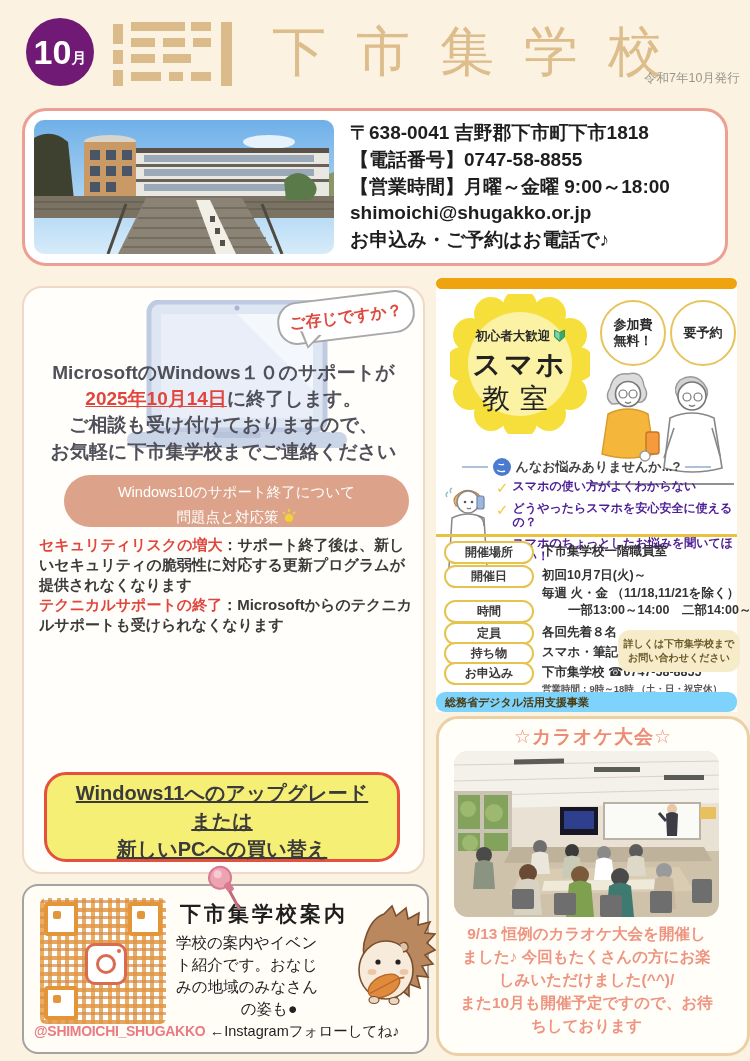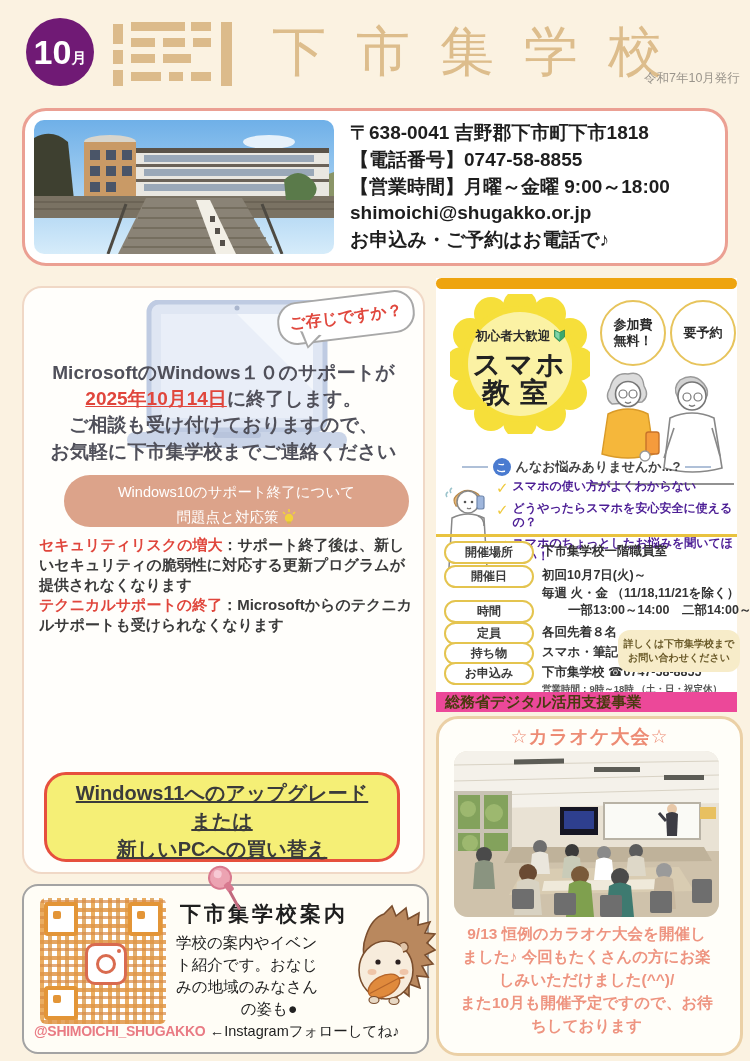--- a/index.html
+++ b/index.html
@@ -47,21 +47,21 @@
     border-radius:22px;text-align:center;font-size:20px;font-weight:bold;color:#3B3B3B;line-height:1.4;
     padding-top:4px;box-sizing:border-box;z-index:1;}
   .solution-box div{text-decoration:underline;}
 
   
   .flyer-card{left:436px;top:278px;width:301px;height:434px;background:#FFFFFF;border-radius:0;}
   .gold-bar-top{left:0;top:0;width:100%;height:11px;background:#EEA40F;border-radius:6px;}
   .seal{left:14px;top:16px;width:140px;height:140px;}
   .seal-txt1{left:14px;top:50px;width:140px;text-align:center;font-size:12.5px;font-weight:bold;color:#2B2B2B;}
   .seal-txt2{left:14px;top:68px;width:140px;text-align:center;font-size:28px;font-weight:bold;color:#222;letter-spacing:3px;}
-  .seal-txt3{left:14px;top:96px;width:140px;text-align:center;font-size:28px;font-weight:bold;color:#222;letter-spacing:10px;}
+  .seal-txt3{left:14px;top:102px;width:140px;text-align:center;font-size:28px;font-weight:normal;color:#222;letter-spacing:10px;}
   .badge-circle{width:62px;height:62px;border-radius:50%;background:#fff;border:2px solid #E7C45C;
     display:flex;align-items:center;justify-content:center;text-align:center;font-size:13px;font-weight:bold;color:#2B2B2B;line-height:1.25;}
   .couple{left:152px;top:80px;width:146px;height:140px;}
   .worry-row{left:0;top:180px;width:100%;display:flex;align-items:center;justify-content:center;gap:5px;}
   .worry-line{width:26px;height:2px;background:#AFC0D8;}
   .worry-dot{width:18px;height:18px;border-radius:50%;background:#4A7BD0;color:#fff;font-size:11px;font-weight:bold;
     display:flex;align-items:center;justify-content:center;}
   .worry-text{font-size:13px;font-weight:bold;color:#444;}
   .phone-person{left:6px;top:206px;width:52px;height:88px;}
   .check-list{left:60px;top:202px;width:238px;}
@@ -71,25 +71,25 @@
   .yellow-hr{left:0;top:256px;width:100%;height:3px;background:#E9C33F;}
   .detail-row{left:8px;width:290px;display:flex;align-items:flex-start;}
   .detail-pill{flex:none;width:86px;border:2px solid #E4C44F;border-radius:999px;background:#fff;
     text-align:center;font-size:12px;font-weight:bold;color:#3A3A3A;padding:1px 0;}
   .detail-val{margin-left:8px;font-size:12.5px;font-weight:bold;color:#333;line-height:1.4;padding-top:2px;white-space:nowrap;}
   .detail-val .sub{font-size:9.5px;color:#555;}
   .contact-bubble{left:182px;top:352px;width:112px;background:#F7ECC9;border-radius:12px;padding:7px 5px;
     text-align:center;font-size:10px;font-weight:bold;color:#6B5B2A;line-height:1.4;}
   .contact-bubble:after{content:"";position:absolute;left:14px;bottom:-9px;border:7px solid transparent;
     border-top:10px solid #F7ECC9;transform:rotate(25deg);}
-  .gold-bar-bottom{left:0;top:414px;width:100%;height:20px;background:#ec4899;color:#4A3A10;
-    font-size:15px;font-weight:bold;line-height:20px;padding-left:9px;box-sizing:border-box;}
+  .gold-bar-bottom{left:0;top:414px;width:100%;height:20px;background:#7dd3fc;color:#4A3A10;
+    font-size:11px;font-weight:bold;line-height:20px;padding-left:9px;box-sizing:border-box;border-radius:9px;}
 
   
-  .karaoke-card{left:436px;top:716px;width:301px;height:334px;background:#FFFEF9;border:3px solid #EBD0A6;border-radius:22px;}
+  .karaoke-card{left:436px;top:716px;width:301px;height:334px;background:#FFFEF9;border:3px solid #EBD0A6;border-radius:22px;padding-left:7px;}
   .karaoke-title{left:0;top:5px;width:100%;text-align:center;color:#ED8B74;font-size:19px;font-weight:bold;letter-spacing:1px;}
   .karaoke-photo{left:15px;top:32px;width:265px;height:166px;border-radius:14px;overflow:hidden;}
   .karaoke-body{left:4px;top:204px;width:287px;text-align:center;color:#EE9480;font-size:15.5px;font-weight:bold;line-height:1.48;}
 
   
   .insta-card{left:22px;top:884px;width:403px;height:166px;background:#FFFDF6;border:2px solid #a3a3a3;border-radius:16px;}
   .pushpin{left:178px;top:-20px;width:46px;height:44px;transform:rotate(12deg);z-index:3;}
   .qr{left:16px;top:12px;width:126px;height:126px;background:#fff;
     background-image:
       repeating-linear-gradient(0deg,rgba(224,150,70,.85) 0 4px,transparent 4px 9px,rgba(216,138,69,.7) 9px 12px,transparent 12px 16px),

